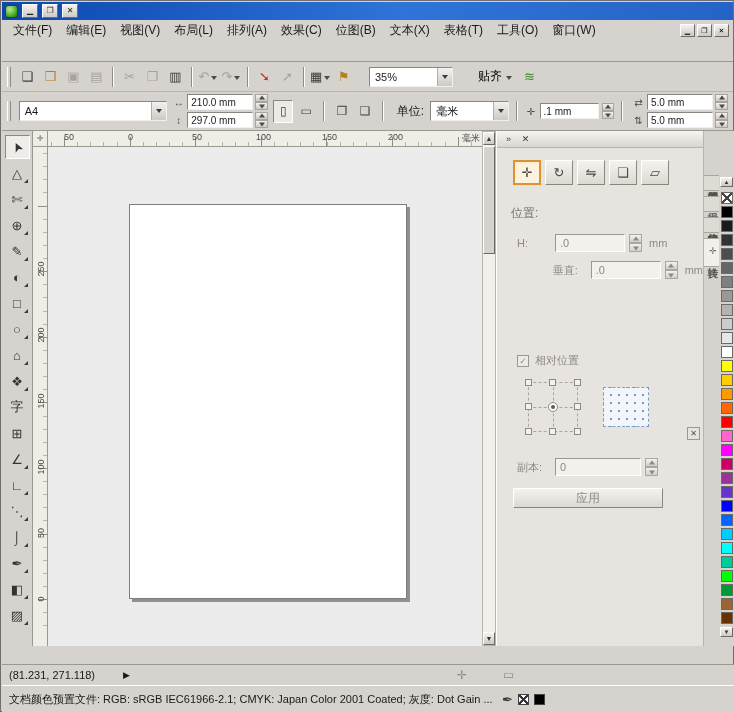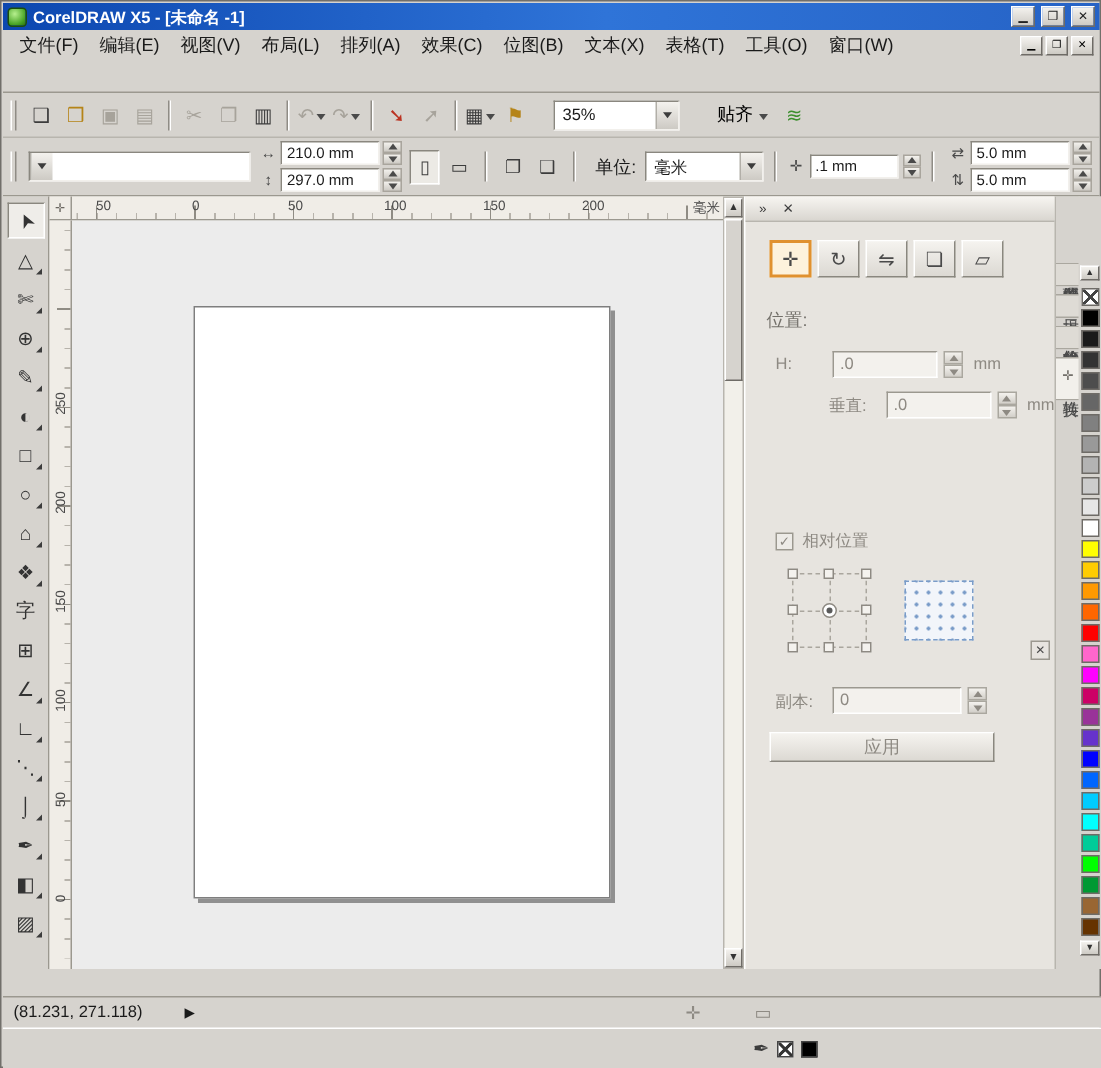--- a/index.html
+++ b/index.html
@@ -169,21 +169,20 @@
     linear-gradient(45deg,transparent 40%,#333 44%,#333 56%,transparent 60%),
     linear-gradient(-45deg,transparent 40%,#333 44%,#333 56%,transparent 60%);}
 </style>
 </head>
 <body>
 
 <div class="app" data-name="application-window">
 
   <div class="titlebar" data-name="titlebar">
     <span class="app-icon" data-name="app-icon"></span>
-    <span class="title" data-name="window-title">CorelDRAW X5 - [未命名 -1]</span>
     <button class="winbtn" data-name="minimize-button">▁</button>
     <button class="winbtn" data-name="restore-button">❐</button>
     <button class="winbtn" data-name="close-button">✕</button>
   </div>
 
   <div class="menubar" data-name="menubar">
     <div class="menurow" data-name="menu-row-1">
       <span class="menuitem" data-name="menu-file">文件(F)</span>
         <span class="menuitem" data-name="menu-edit">编辑(E)</span>
         <span class="menuitem" data-name="menu-view">视图(V)</span>
@@ -260,20 +259,21 @@
       <span class="dd" data-name="dropdown-icon"></span>
     </button>
     <button class="tbtn green" data-name="options-button">
         <span data-name="options-icon">≋</span>
       </button>
   </div>
 
   <div class="toolbar prop" data-name="property-bar">
     <span class="grip" data-name="toolbar-grip"></span>
     <div class="combo paper-combo" data-name="paper-size-select">
+      <span class="val" data-name="paper-size-value">A4</span>
       <span class="combo-arrow" data-name="dropdown-icon"></span>
     </div>
     <div class="pair" data-name="page-dimensions">
       <div class="mini-row">
         <span class="mini-ic" data-name="page-width-icon">↔</span>
         <div class="mini-field" data-name="page-width-input">210.0 mm</div>
         <span class="spin" data-name="page-width-stepper">
             <b class="up" data-name="spin-up-icon"></b>
             <b class="down" data-name="spin-down-icon"></b>
           </span>
@@ -565,20 +565,21 @@
   <div class="status1" data-name="status-bar">
     <span class="coords" data-name="cursor-coordinates">(81.231, 271.118)</span>
     <span class="ptr" data-name="pointer-icon">▶</span>
     <span class="s1-icons">
       <span data-name="cursor-status-icon">✛</span>
       <span data-name="selection-status-icon">▭</span>
     </span>
   </div>
 
   <div class="status2" data-name="color-profile-bar">
+    <span class="profile" data-name="color-profile-text">文档颜色预置文件: RGB: sRGB IEC61966-2.1; CMYK: Japan Color 2001 Coated; 灰度: Dot Gain ...</span>
     <span class="s2-icons">
       <span class="pen-glyph" data-name="outline-pen-icon">✒</span>
       <span class="mini-swatch none" data-name="outline-color-swatch"></span>
       <span class="mini-swatch" data-name="fill-color-swatch" style="background: rgb(0, 0, 0);"></span>
     </span>
   </div>
 
 </div>
 
 </body></html>

